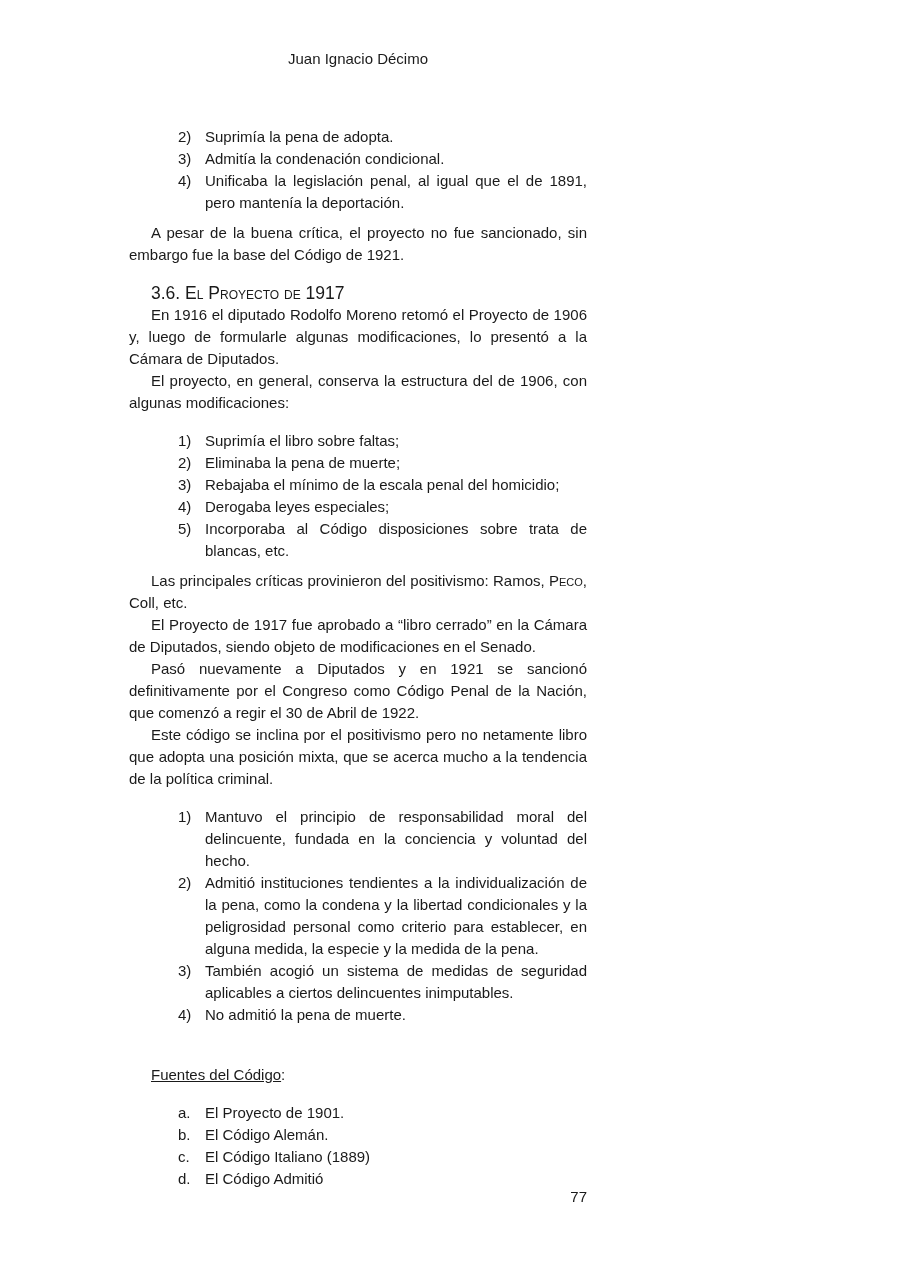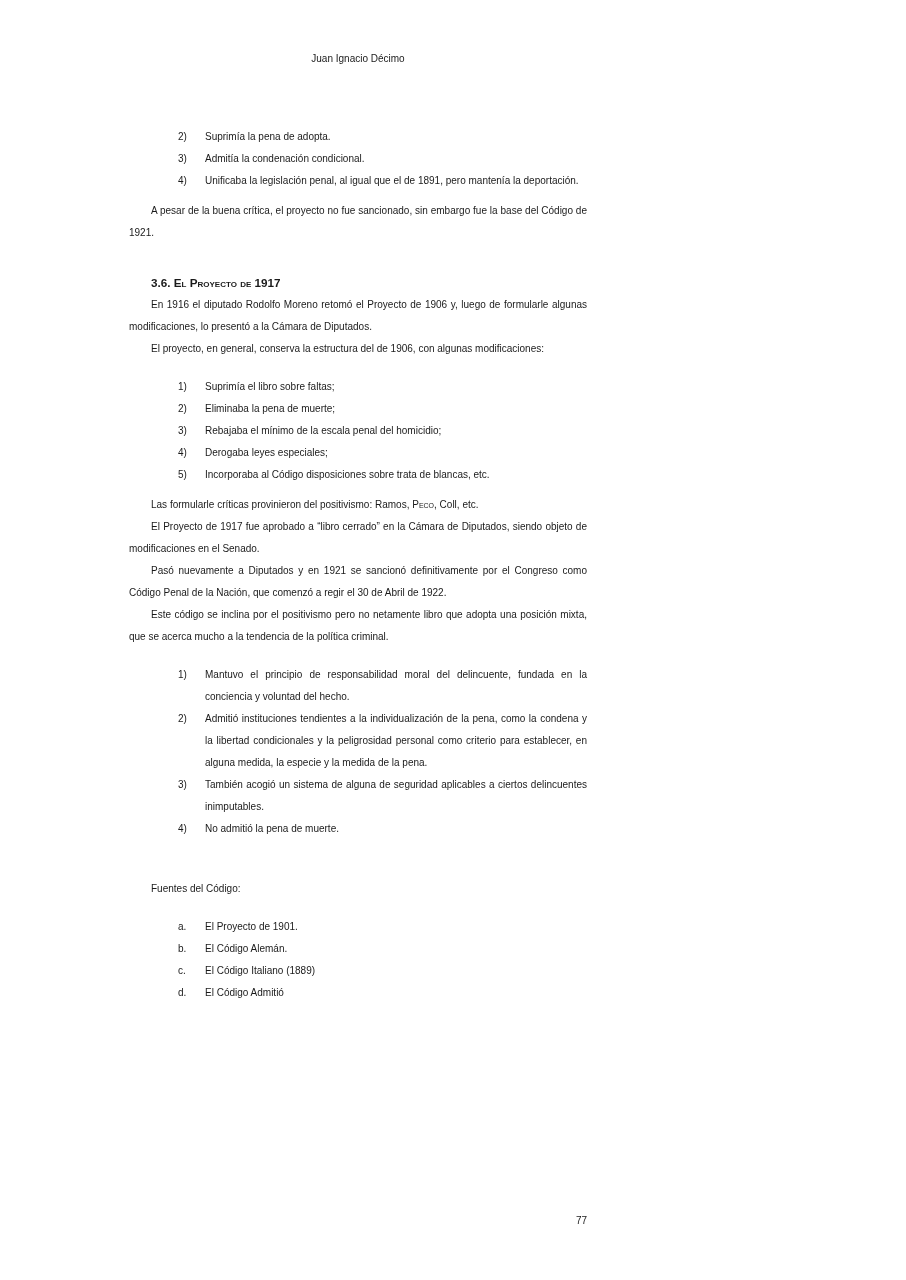--- a/index.html
+++ b/index.html
@@ -8,50 +8,49 @@
     width: 906px;
     height: 1280px;
     font-family: "Liberation Sans", sans-serif;
     color: #1a1a1a;
   }
   .page {
     position: relative;
     width: 717px;
     height: 1280px;
     padding: 48px 130px 8px 129px;
-    font-size: 10px;
+    font-size: 15px;
     line-height: 22px;
     background: #ffffff;
     overflow: hidden;
   }
   .doc-header { text-align: center; }
   .para {
     text-align: justify;
     text-indent: 22px;
   }
   .para.flush { margin-top: 8px; }
   .heading {
-    font-weight: bold;
+    font-weight: normal;
     font-variant: small-caps;
     text-indent: 22px;
-    margin-top: 28px;
+    margin-top: 16px;
   }
   .list { margin-top: 16px; }
   .list.first { margin-top: 56px; }
   .list-item { display: flex; }
   .li-marker { flex: 0 0 27px; margin-left: 49px; }
   .li-text { flex: 1; text-align: justify; }
   .smallcaps { font-variant: small-caps; }
   .fuentes { margin-top: 38px; text-indent: 22px; }
-  .underline { }
+  .underline { text-decoration: underline; }
   .page-number {
     position: absolute;
     top: 1186px;
     right: 130px;
-    margin-top: 24px;
   }
 </style>
 </head>
 <body>
 
 <div class="page">
 
   <div class="doc-header">Juan Ignacio Décimo</div>
 
   <div class="list first">
@@ -93,41 +92,41 @@
     <div class="list-item">
       <span class="li-marker">4)</span>
       <span class="li-text">Derogaba leyes especiales;</span>
     </div>
     <div class="list-item">
       <span class="li-marker">5)</span>
       <span class="li-text">Incorporaba al Código disposiciones sobre trata de blancas, etc.</span>
     </div>
   </div>
 
-  <p class="para flush"><span>Las formularle críticas provinieron del positivismo: Ramos, </span><span class="smallcaps">Peco</span><span>, Coll, etc.</span></p>
+  <p class="para flush"><span>Las principales críticas provinieron del positivismo: Ramos, </span><span class="smallcaps">Peco</span><span>, Coll, etc.</span></p>
 
 
   <p class="para">El Proyecto de 1917 fue aprobado a “libro cerrado” en la Cámara de Diputados, siendo objeto de modificaciones en el Senado.</p>
 
   <p class="para">Pasó nuevamente a Diputados y en 1921 se sancionó definitivamente por el Congreso como Código Penal de la Nación, que comenzó a regir el 30 de Abril de 1922.</p>
 
   <p class="para">Este código se inclina por el positivismo pero no netamente libro que adopta una posición mixta, que se acerca mucho a la tendencia de la política criminal.</p>
 
   <div class="list">
     <div class="list-item">
       <span class="li-marker">1)</span>
       <span class="li-text">Mantuvo el principio de responsabilidad moral del delincuente, fundada en la conciencia y voluntad del hecho.</span>
     </div>
     <div class="list-item">
       <span class="li-marker">2)</span>
       <span class="li-text">Admitió instituciones tendientes a la individualización de la pena, como la condena y la libertad condicionales y la peligrosidad personal como criterio para establecer, en alguna medida, la especie y la medida de la pena.</span>
     </div>
     <div class="list-item">
       <span class="li-marker">3)</span>
-      <span class="li-text">También acogió un sistema de alguna de seguridad aplicables a ciertos delincuentes inimputables.</span>
+      <span class="li-text">También acogió un sistema de medidas de seguridad aplicables a ciertos delincuentes inimputables.</span>
     </div>
     <div class="list-item">
       <span class="li-marker">4)</span>
       <span class="li-text">No admitió la pena de muerte.</span>
     </div>
   </div>
 
   <p class="fuentes"><span class="underline">Fuentes del Código</span><span>:</span></p>
 
   <div class="list">

